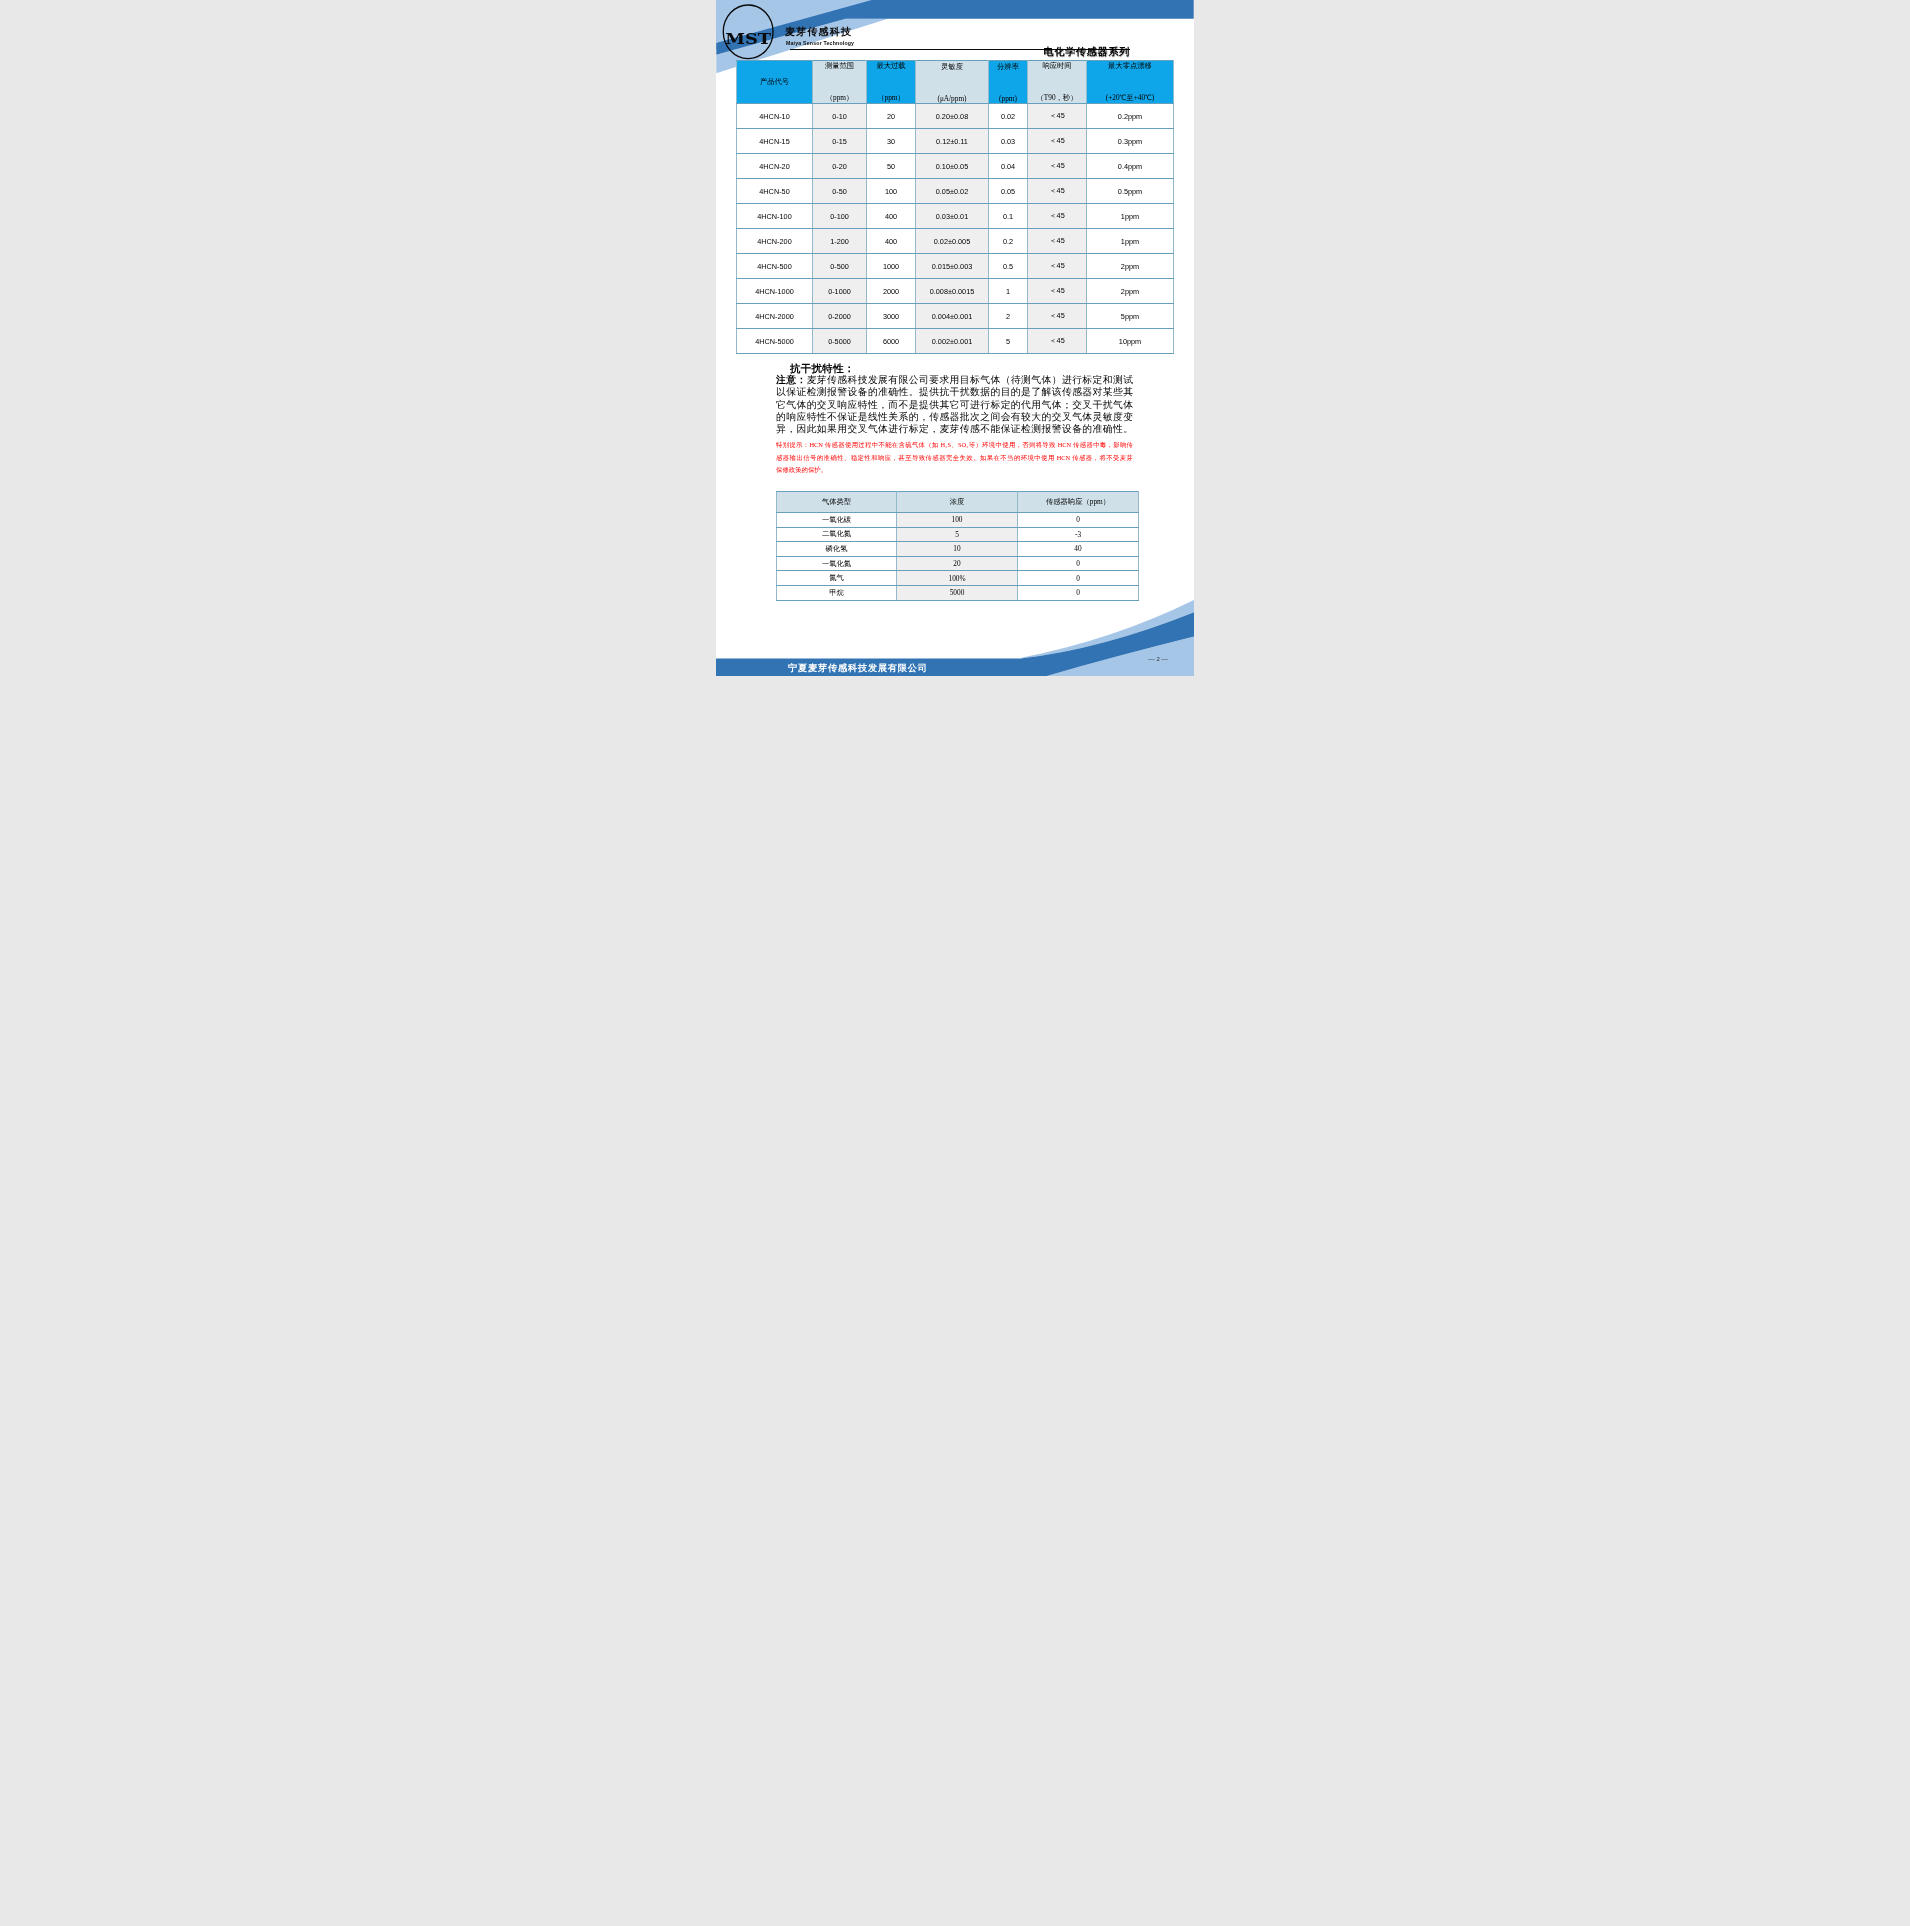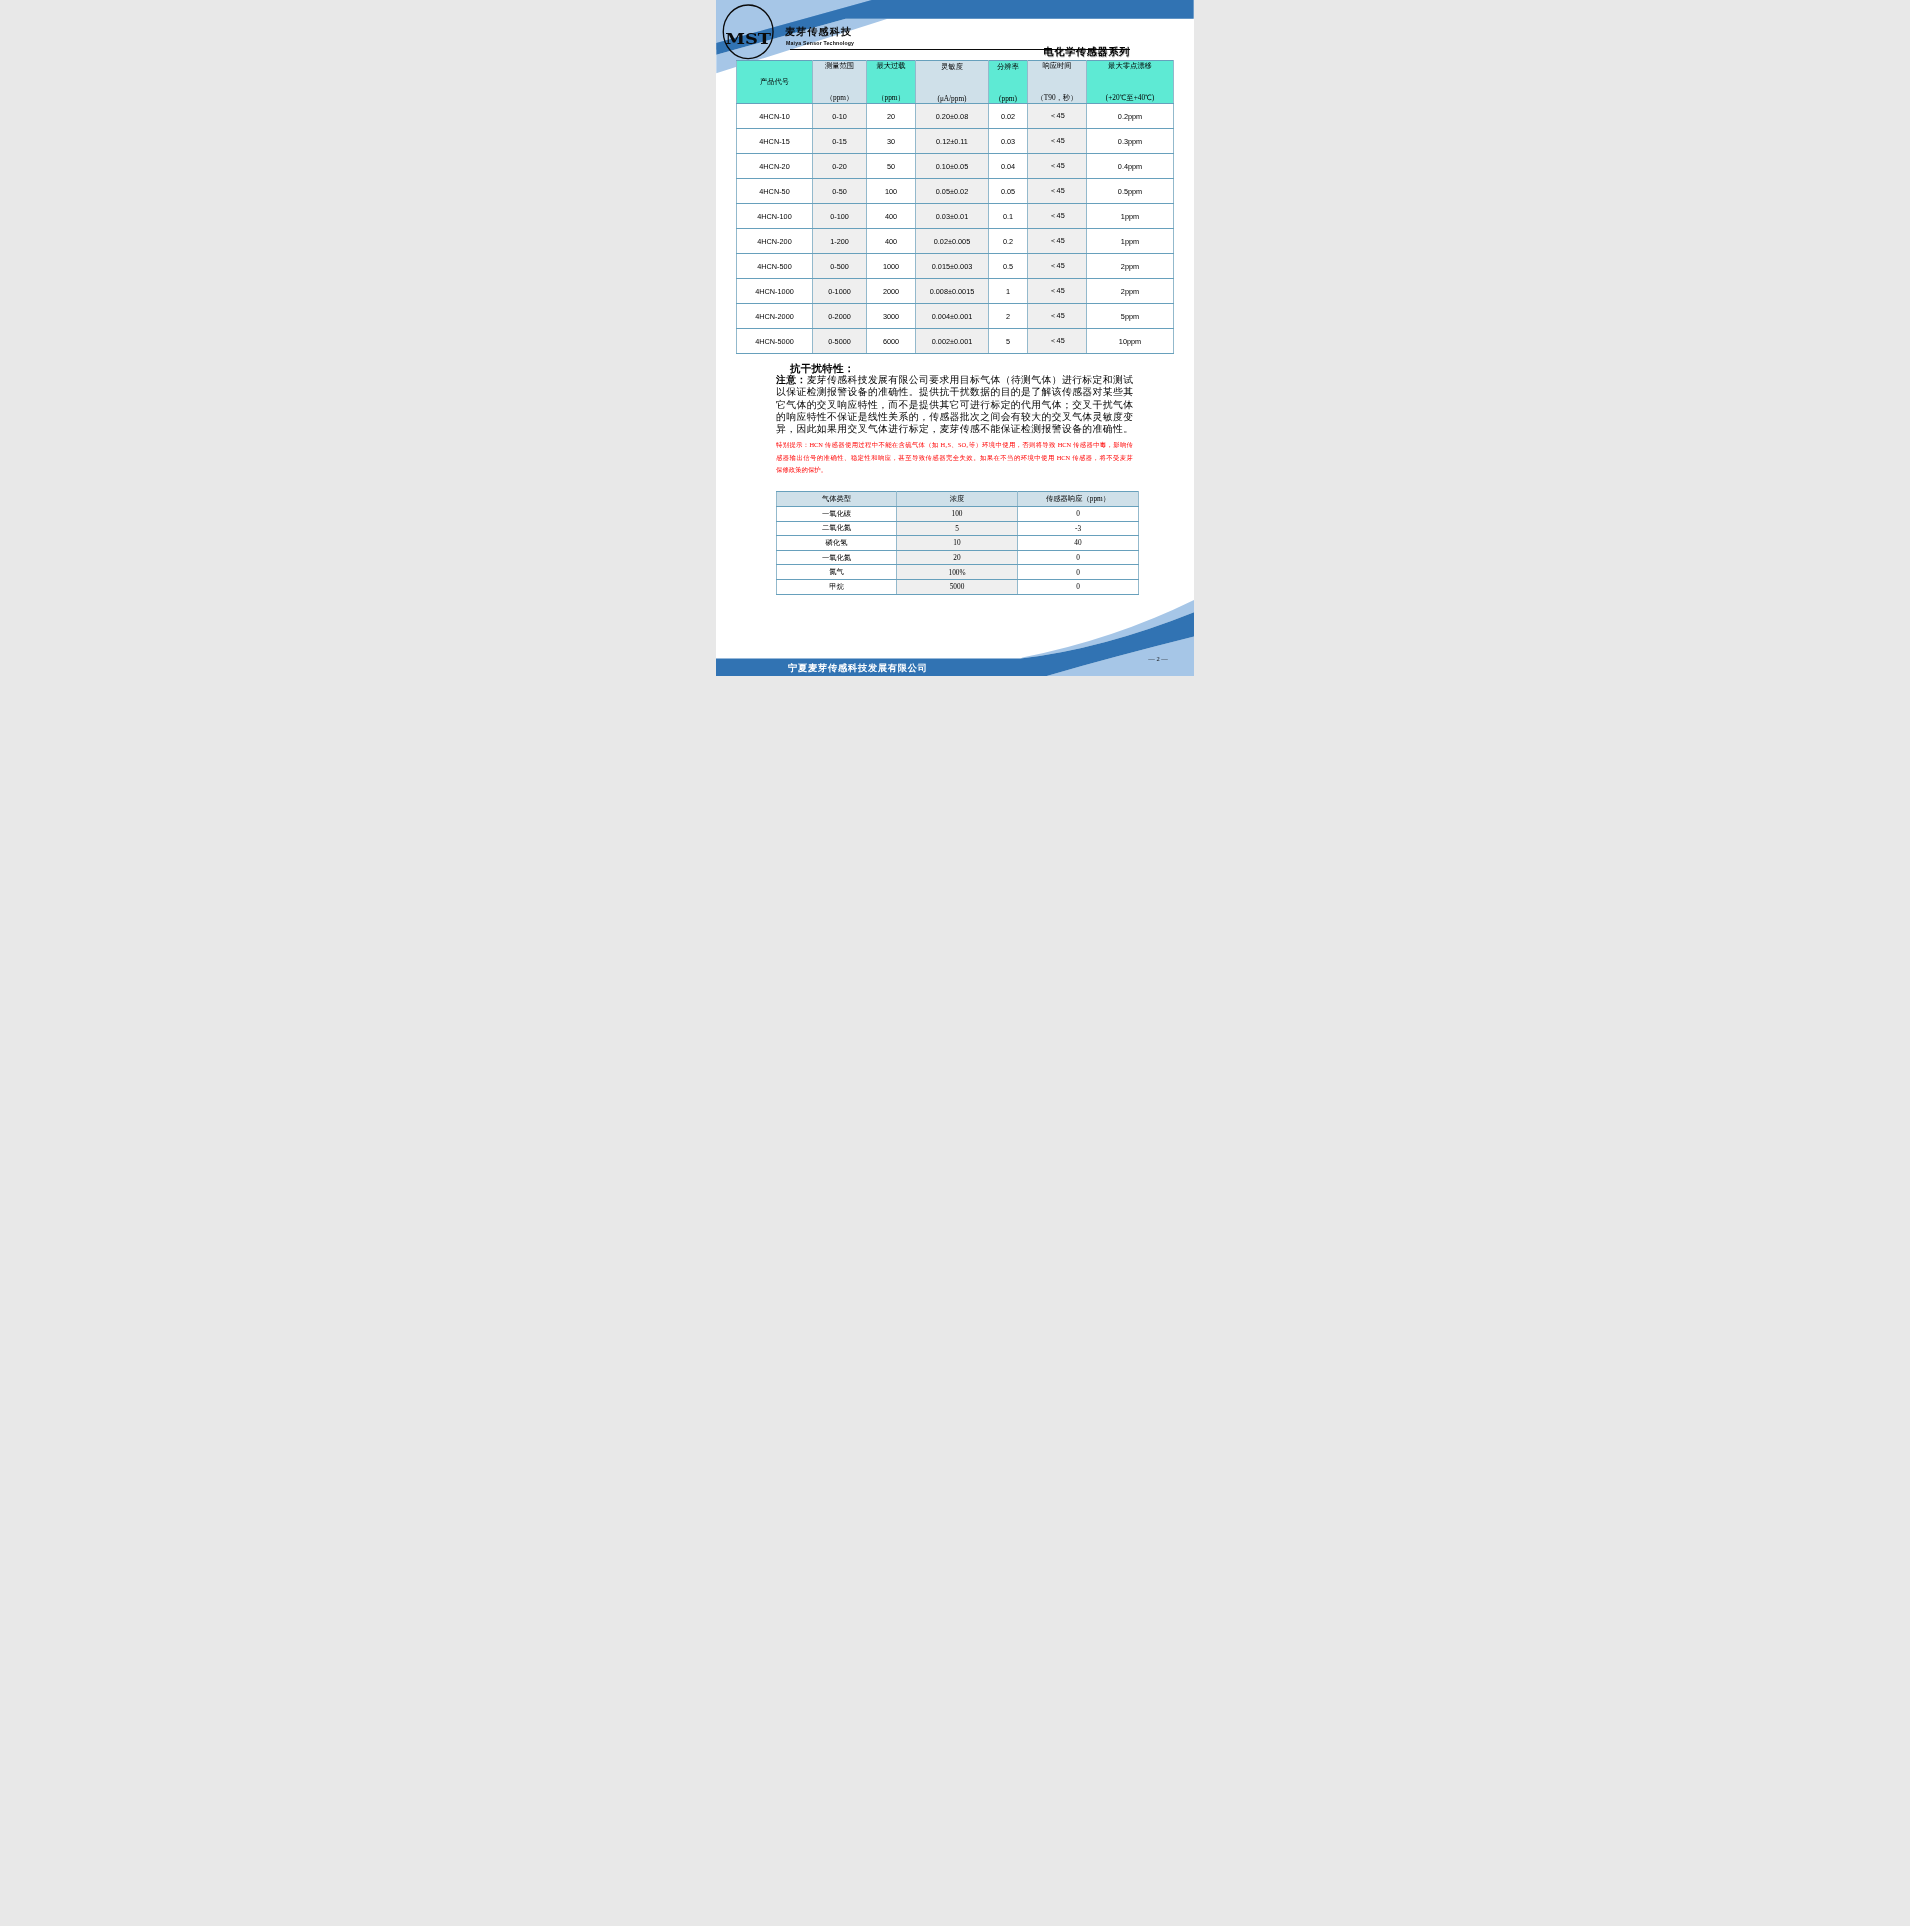--- a/index.html
+++ b/index.html
@@ -18,21 +18,21 @@
   .head-rule { left:74px; top:49px; width:340px; height:1.3px; background:#0b0b0b; }
   .series-title { left:308px; top:37px; width:106px; text-align:right;
               font-family:"Liberation Serif",serif; font-weight:bold; font-size:10px;
               letter-spacing:0.8px; text-shadow:0.6px 0.6px 0 rgba(0,0,0,.28);margin-top:8px; }
 
   
   .spec-wrap { left:20px; top:60px; }
   table.spec { border-collapse:collapse; table-layout:fixed; width:437px; background:#fff; }
   .spec th, .spec td { border:0.4px solid #93b9cc; border-bottom:1.2px solid #67a0bc;
               text-align:center; vertical-align:middle; padding:0; }
-  .spec thead th { border-top:1px solid #67a0bc; background:#5eead4;
+  .spec thead th { border-top:1px solid #67a0bc; background:#0ea5e9;
               font-weight:400; font-size:7.3px; font-family:"Liberation Serif",serif; }
   .spec thead tr { height:28px; }
   .spec tbody tr { height:25px;padding-left:32px; }
   .spec tbody td { font-size:7.3px; font-family:"Liberation Sans",sans-serif; }
   .spec td:nth-child(even), .spec th:nth-child(even) { background:#efefef; }
   .spec th:nth-child(even) { background:#cfe0e9; }
   .spec .sub { margin-top:22px; }
 
   
   .if-heading { left:74px; top:362px; font-family:"Liberation Serif",serif;
@@ -47,21 +47,21 @@
               font-family:"Liberation Serif",serif; }
   .warn-line.short { text-align:left; text-align-last:auto; }
 
   
   .resp-wrap { left:60px; top:491px; }
   table.resp { border-collapse:collapse; table-layout:fixed; width:361px; background:#fff;
               font-family:"Liberation Serif",serif; }
   .resp th, .resp td { border:0.4px solid #93b9cc; border-bottom:1px solid #67a0bc;
               text-align:center; vertical-align:middle; padding:0; font-size:7.3px; }
   .resp thead th { border-top:0.8px solid #67a0bc; background:#cfe0e9; font-weight:400; }
-  .resp thead tr { height:15px;padding-left:40px; }
+  .resp thead tr { height:21px;padding-left:40px; }
   .resp tbody tr { height:14.6px; }
   .resp td:nth-child(2) { background:#efefef; }
 
   
   .footer-company { left:72px; top:662px; width:169px; color:#fff; font-weight:bold;
               font-size:9.2px; letter-spacing:0.8px; font-family:"Liberation Sans",sans-serif; z-index:5; }
   .page-num { left:419px; top:655px; width:46px; text-align:center; font-size:6.5px;
               font-family:"Liberation Serif",serif; color:#111; z-index:5; }
   svg { display:block; }
 </style>

